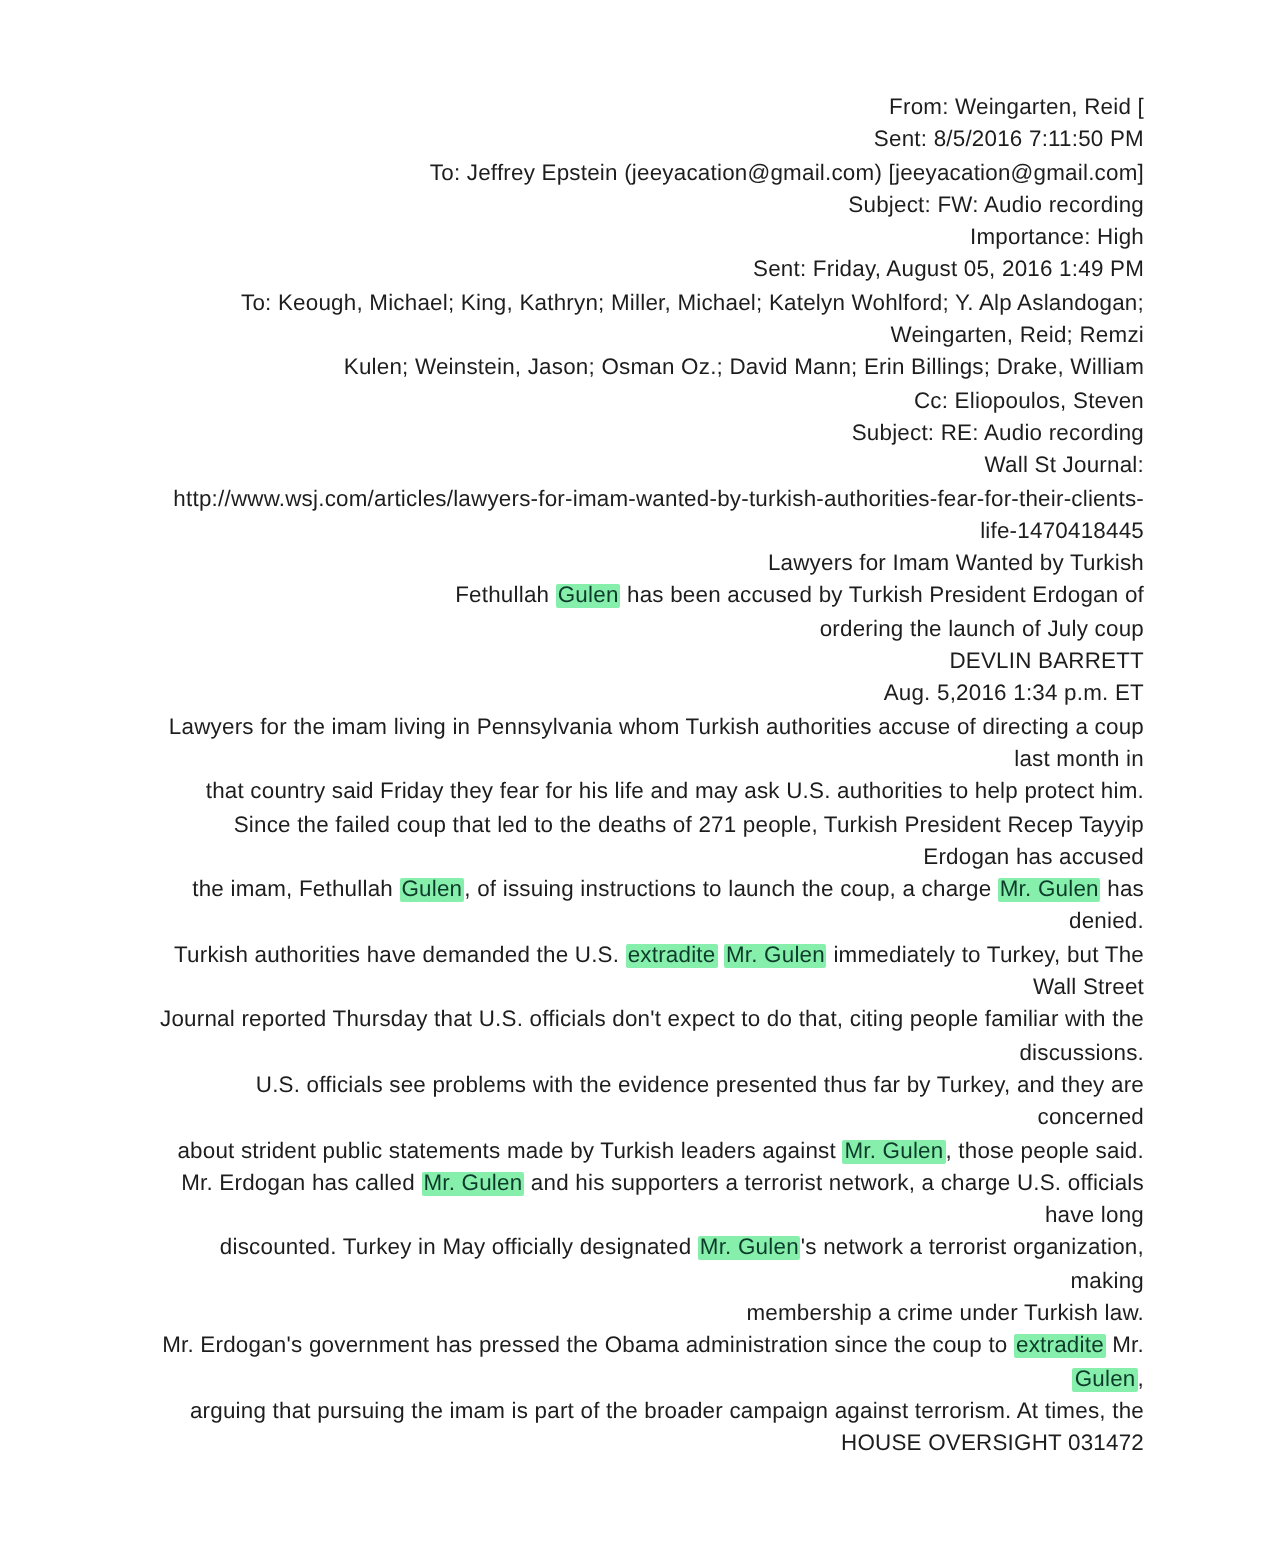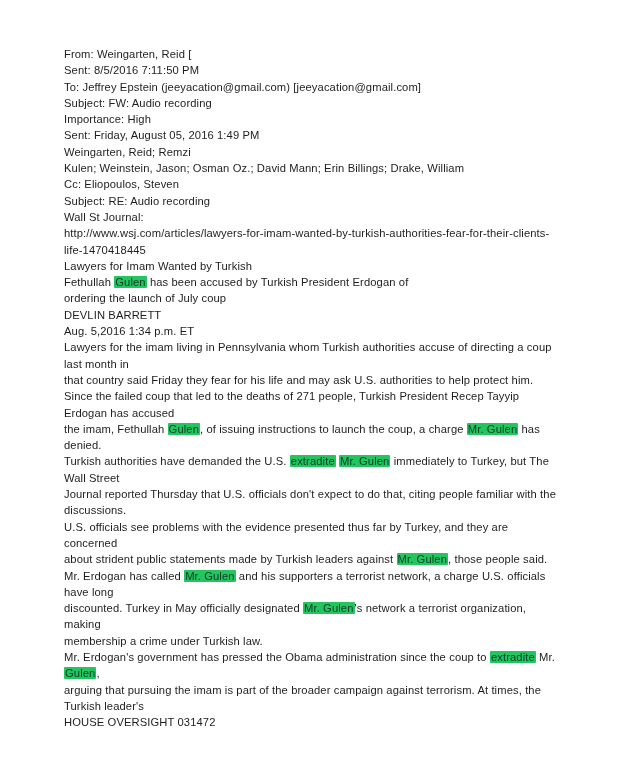--- a/index.html
+++ b/index.html
@@ -17,53 +17,55 @@
   #doc {
     position: absolute;
     left: 0;
     top: 0;
     width: 638px;
     height: 778px;
     background: #ffffff;
   }
   #page {
     position: absolute;
-    left: 64px;
+    left: 42px;
     top: 46px;
     width: 530px;
+    text-align: right;
   }
   .line {
     font-size: 11.2px;
     line-height: 16.3px;
     white-space: pre-wrap;
     word-wrap: break-word;
     color: #1d1d1d;
     letter-spacing: 0.01em;
   }
   .hl {
-    background: #22c55e;
+    background: #86efac;
     color: #0d3b2a;
     padding: 0 1px;
     border-radius: 1px;
   }
   .plainword {
     color: #1d1d1d;
   }
 </style>
 </head>
 <body>
 
 <div id="doc">
   <div id="page">
       <div class="line">From: Weingarten, Reid [</div>
       <div class="line">Sent: 8/5/2016 7:11:50 PM</div>
       <div class="line">To: Jeffrey Epstein (jeeyacation@gmail.com) [jeeyacation@gmail.com]</div>
       <div class="line">Subject: FW: Audio recording</div>
       <div class="line">Importance: High</div>
       <div class="line">Sent: Friday, August 05, 2016 1:49 PM</div>
+      <div class="line">To: Keough, Michael; King, Kathryn; Miller, Michael; Katelyn Wohlford; Y. Alp Aslandogan;</div>
       <div class="line">Weingarten, Reid; Remzi</div>
       <div class="line">Kulen; Weinstein, Jason; Osman Oz.; David Mann; Erin Billings; Drake, William</div>
       <div class="line">Cc: Eliopoulos, Steven</div>
       <div class="line">Subject: RE: Audio recording</div>
       <div class="line">Wall St Journal:</div>
       <div class="line">http://www.wsj.com/articles/lawyers-for-imam-wanted-by-turkish-authorities-fear-for-their-clients-</div>
       <div class="line">life-1470418445</div>
       <div class="line">Lawyers for Imam Wanted by Turkish</div>
       <div class="line"><span class="plainword">Fethullah </span><span class="hl">Gulen</span><span class="plainword"> has been accused by Turkish President Erdogan of</span></div>
       <div class="line">ordering the launch of July coup</div>
@@ -84,16 +86,15 @@
       <div class="line">concerned</div>
       <div class="line"><span class="plainword">about strident public statements made by Turkish leaders against </span><span class="hl">Mr. Gulen</span><span class="plainword">, those people said.</span></div>
       <div class="line"><span class="plainword">Mr. Erdogan has called </span><span class="hl">Mr. Gulen</span><span class="plainword"> and his supporters a terrorist network, a charge U.S. officials</span></div>
       <div class="line">have long</div>
       <div class="line"><span class="plainword">discounted. Turkey in May officially designated </span><span class="hl">Mr. Gulen</span><span class="plainword">'s network a terrorist organization,</span></div>
       <div class="line">making</div>
       <div class="line">membership a crime under Turkish law.</div>
       <div class="line"><span class="plainword">Mr. Erdogan's government has pressed the Obama administration since the coup to </span><span class="hl">extradite</span><span class="plainword"> Mr.</span></div>
       <div class="line"><span class="hl">Gulen</span><span class="plainword">,</span></div>
       <div class="line">arguing that pursuing the imam is part of the broader campaign against terrorism. At times, the</div>
-      <div class="line">Turkish leader's</div>
       <div class="line">HOUSE OVERSIGHT 031472</div>
     </div>
 </div>
 
 </body></html>

